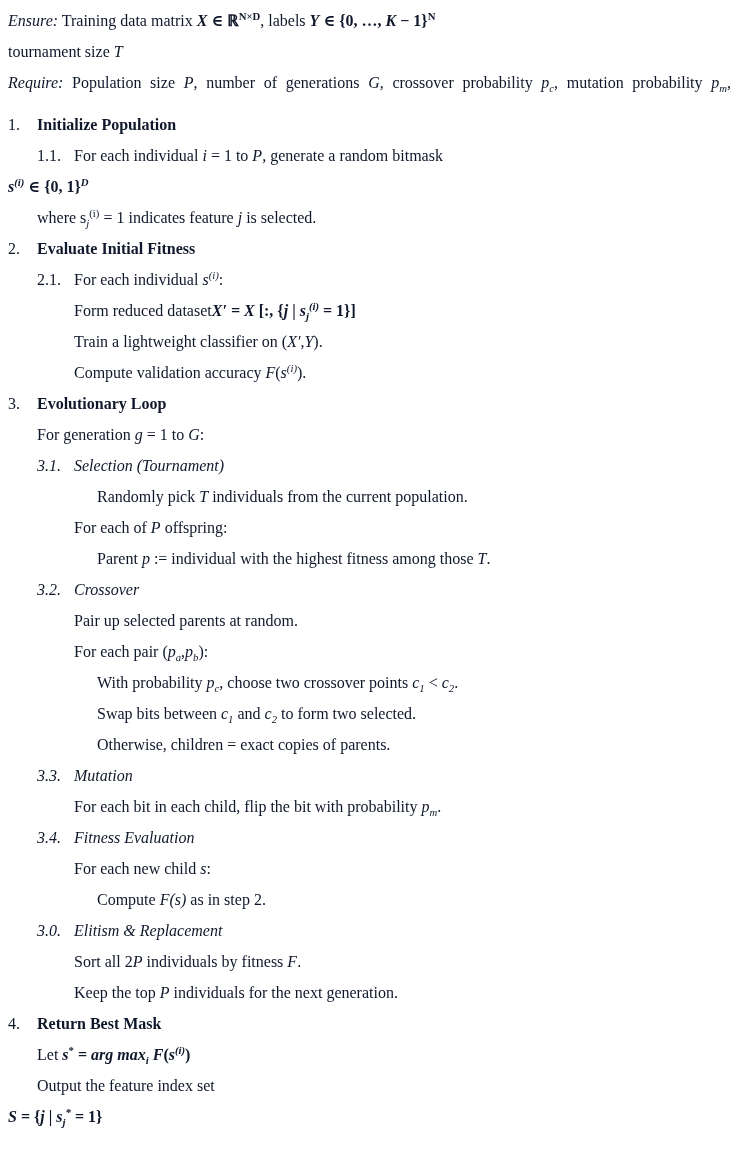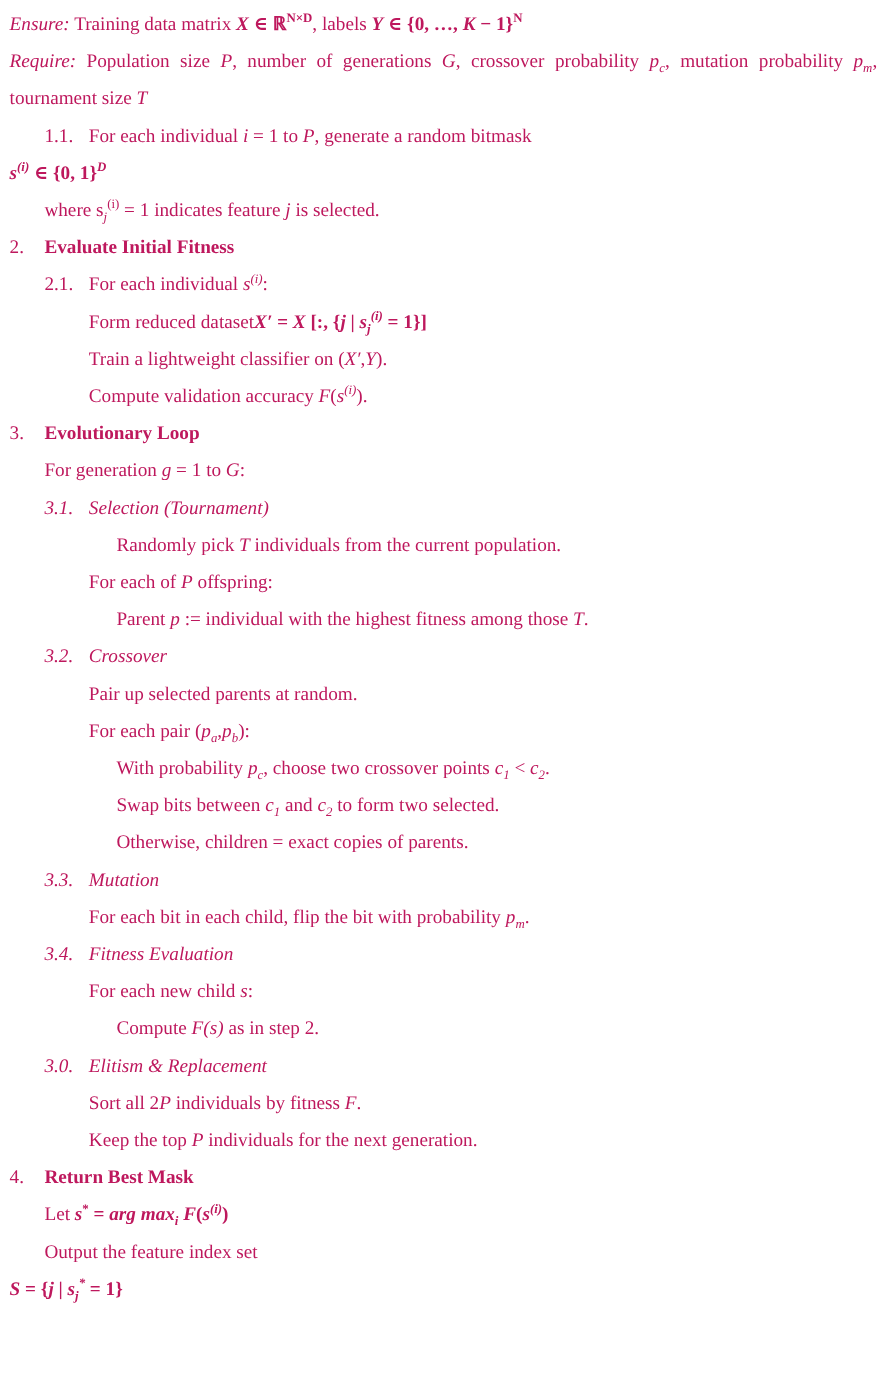--- a/index.html
+++ b/index.html
@@ -7,21 +7,21 @@
     padding: 0;
     background: #ffffff;
   }
   .doc {
     width: 739px;
     min-height: 1163px;
     box-sizing: border-box;
     padding: 5px 8px 0 8px;
     font-family: "Liberation Serif", "DejaVu Serif", serif;
     font-size: 16px;
-    color: #be185d;
+    color: #0f172a;
   }
   .line {
     line-height: 31px;
     min-height: 31px;
   }
   .ind0 { padding-left: 0; }
   .ind1 { padding-left: 29px; }
   .ind2 { padding-left: 66px; }
   .ind3 { padding-left: 89px; }
   .c  { text-align: left; }
@@ -33,22 +33,23 @@
   .i { font-style: italic; }
   .b { font-weight: bold; }
   .sup { vertical-align: super; font-size: 0.67em; line-height: 0; }
   .sub { vertical-align: sub;  font-size: 0.67em; line-height: 0; }
 </style>
 </head>
 <body>
 
 <div class="doc">
     <div class="line ind0"><span class="i">Ensure:</span><span> Training data matrix </span><span class="b i">X</span><span class="b"> ∈ ℝ</span><span class="b sup">N×D</span><span>, labels </span><span class="b i">Y</span><span class="b"> ∈ {0, …, </span><span class="b i">K</span><span class="b"> − 1}</span><span class="b sup">N</span></div>
+    <div class="line ind0"><span>tournament size </span><span class="i">T</span></div>
     <div class="line ind0 jl"><span class="i">Require:</span><span> Population size </span><span class="i">P</span><span>, number of generations </span><span class="i">G</span><span>, crossover probability </span><span class="i">p</span><span class="i sub">c</span><span>, mutation probability </span><span class="i">p</span><span class="i sub">m</span><span>,</span></div>
-    <div class="line ind0"><span>tournament size </span><span class="i">T</span></div>
+    <div class="line ind0 gap"><span class="num">1.</span><span class="b">Initialize Population</span></div>
     <div class="line ind1"><span class="num">1.1.</span><span>For each individual </span><span class="i">i</span><span> = 1 to </span><span class="i">P</span><span>, generate a random bitmask</span></div>
     <div class="line ind0 c"><span class="b i">s</span><span class="b i sup">(i)</span><span class="b"> ∈ {0, 1}</span><span class="b i sup">D</span></div>
     <div class="line ind1"><span>where s</span><span class="i sub">j</span><span class="sup">(i)</span><span> = 1 indicates feature </span><span class="i">j</span><span> is selected.</span></div>
     <div class="line ind0"><span class="num">2.</span><span class="b">Evaluate Initial Fitness</span></div>
     <div class="line ind1"><span class="num">2.1.</span><span>For each individual </span><span class="i">s</span><span class="i sup">(i)</span><span>:</span></div>
     <div class="line ind2"><span>Form reduced dataset</span><span class="b i">X′ = X</span><span class="b"> [</span><span class="b">:, {</span><span class="b i">j</span><span class="b"> | </span><span class="b i">s</span><span class="b i sub">j</span><span class="b i sup">(i)</span><span class="b"> = 1}</span><span class="b">]</span></div>
     <div class="line ind2"><span>Train a lightweight classifier on (</span><span class="i">X′</span><span>,</span><span class="i">Y</span><span>).</span></div>
     <div class="line ind2"><span>Compute validation accuracy </span><span class="i">F</span><span>(</span><span class="i">s</span><span class="i sup">(i)</span><span>).</span></div>
     <div class="line ind0"><span class="num">3.</span><span class="b">Evolutionary Loop</span></div>
     <div class="line ind1"><span>For generation </span><span class="i">g</span><span> = 1 to </span><span class="i">G</span><span>:</span></div>

